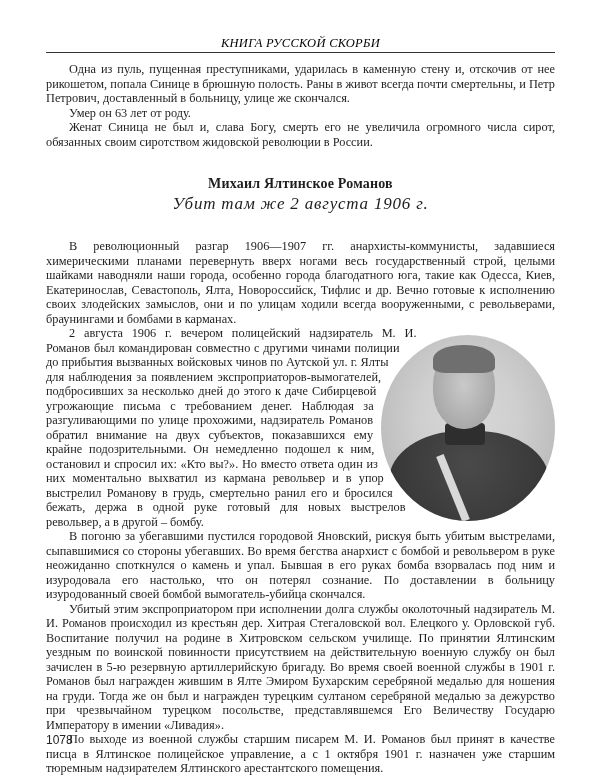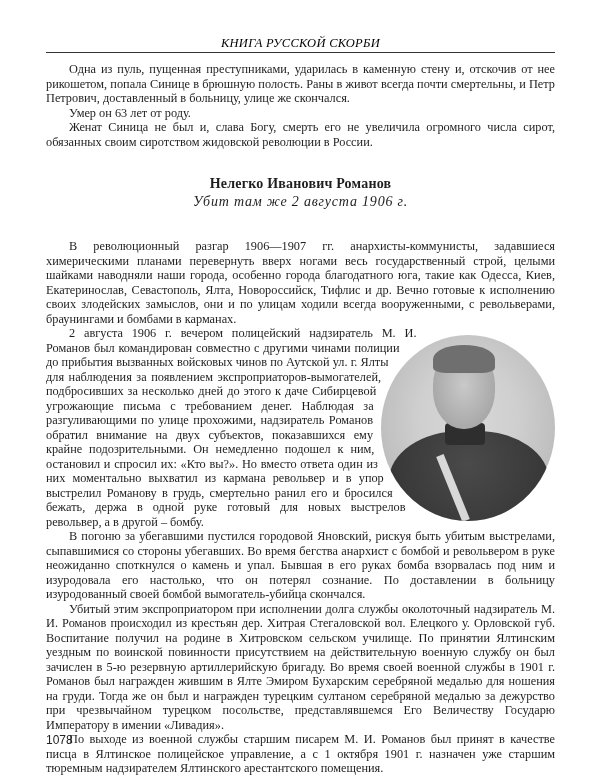--- a/index.html
+++ b/index.html
@@ -13,21 +13,21 @@
   .rule { position: absolute; left: 0; top: 52px; width: 509px; height: 1px; background: #333; }
   .body-text {
     font-family: "Liberation Serif", serif; font-size: 12.3px; line-height: 14.5px;
     text-align: justify; color: #1e1e1e;
   }
   .body-text p { margin: 0; text-indent: 23px; }
   .block1 { position: absolute; left: 0; top: 62px; width: 509px; }
   .title-block { position: absolute; left: 0; top: 176px; width: 509px; text-align: center; font-family: "Liberation Serif", serif; }
   .name { font-weight: bold; font-size: 14px; letter-spacing: 0.2px; }
   .position { font-size: 13.5px; margin-top: 8px; }
-  .killed { font-style: italic; font-size: 14px; letter-spacing: 0.8px; margin-top: 2px; }
+  .killed { font-style: italic; font-size: 17px; letter-spacing: 0.8px; margin-top: 2px; }
   .block2 { position: absolute; left: 0; top: 239px; width: 509px; }
   .photo {
     float: right; width: 174px; height: 186px; margin: 9px 0 2px 8px;
     shape-outside: ellipse(50% 50%); border-radius: 50%;
     background: radial-gradient(ellipse at 50% 45%, #d8d8d8 0%, #cfcfcf 40%, #bdbdbd 75%, #aaaaaa 100%);
     position: relative; overflow: hidden;
   }
   .photo .head {
     position: absolute; left: 52px; top: 14px; width: 62px; height: 80px; border-radius: 45% 45% 48% 48%;
     background: radial-gradient(ellipse at 50% 45%, #c9c9c9 0%, #a9a9a9 70%, #888 100%);
@@ -57,21 +57,21 @@
   <div class="running-head">КНИГА РУССКОЙ СКОРБИ</div>
   <div class="rule"></div>
 
   <div class="block1 body-text">
     <p>Одна из пуль, пущенная преступниками, ударилась в каменную стену и, отскочив от нее рикошетом, попала Синице в брюшную полость. Раны в живот всегда почти смертельны, и Петр Петрович, доставленный в больницу, улице же скончался.</p>
     <p>Умер он 63 лет от роду.</p>
     <p>Женат Синица не был и, слава Богу, смерть его не увеличила огромного числа сирот, обязанных своим сиротством жидовской революции в России.</p>
   </div>
 
   <div class="title-block">
-    <div class="name">Нелегко Иванович Романов</div>
+    <div class="name">Михаил Ялтинское Романов</div>
     <div class="killed">Убит там же 2 августа 1906 г.</div>
   </div>
 
   <div class="block2 body-text">
     <p>В революционный разгар 1906—1907 гг. анархисты-коммунисты, задавшиеся химерическими планами перевернуть вверх ногами весь государственный строй, целыми шайками наводняли наши города, особенно города благодатного юга, такие как Одесса, Киев, Екатеринослав, Севастополь, Ялта, Новороссийск, Тифлис и др. Вечно готовые к исполнению своих злодейских замыслов, они и по улицам ходили всегда вооруженными, с револьверами, браунингами и бомбами в карманах.</p>
     <div class="photo" title="Портрет М. И. Романова в форме">
       <div class="body"></div>
       <div class="collar"></div>
       <div class="strap"></div>
       <div class="head"></div>

